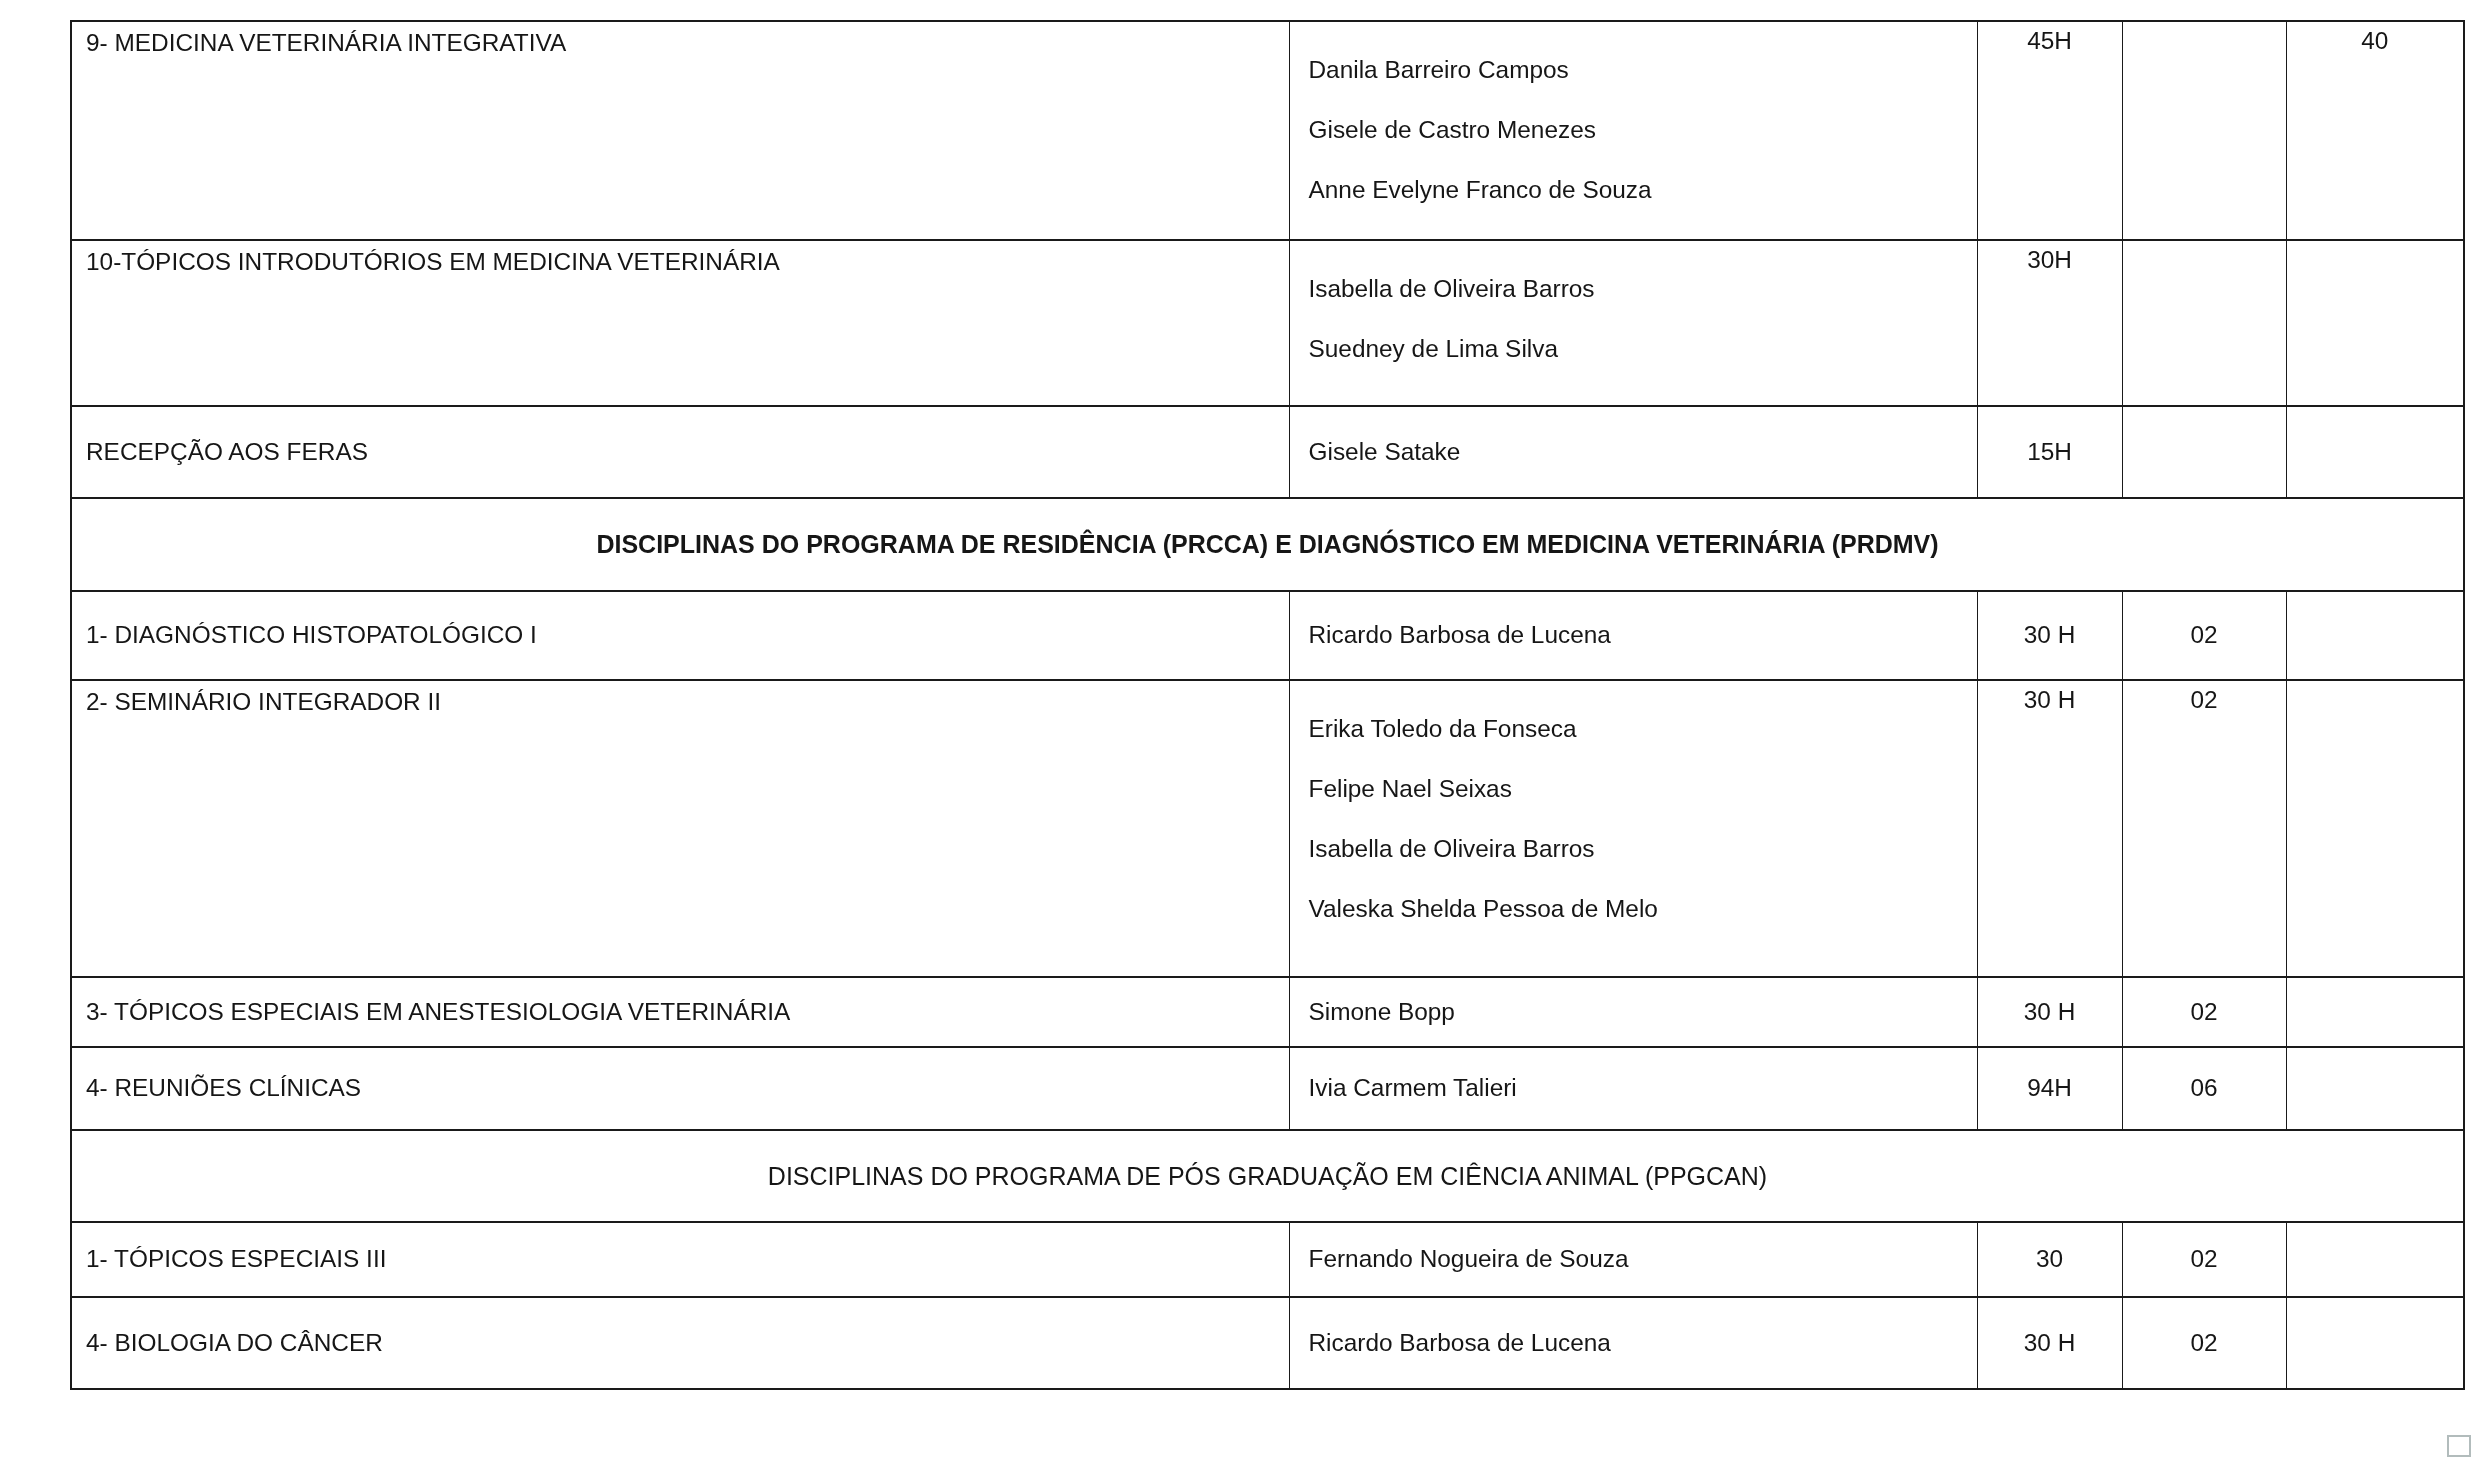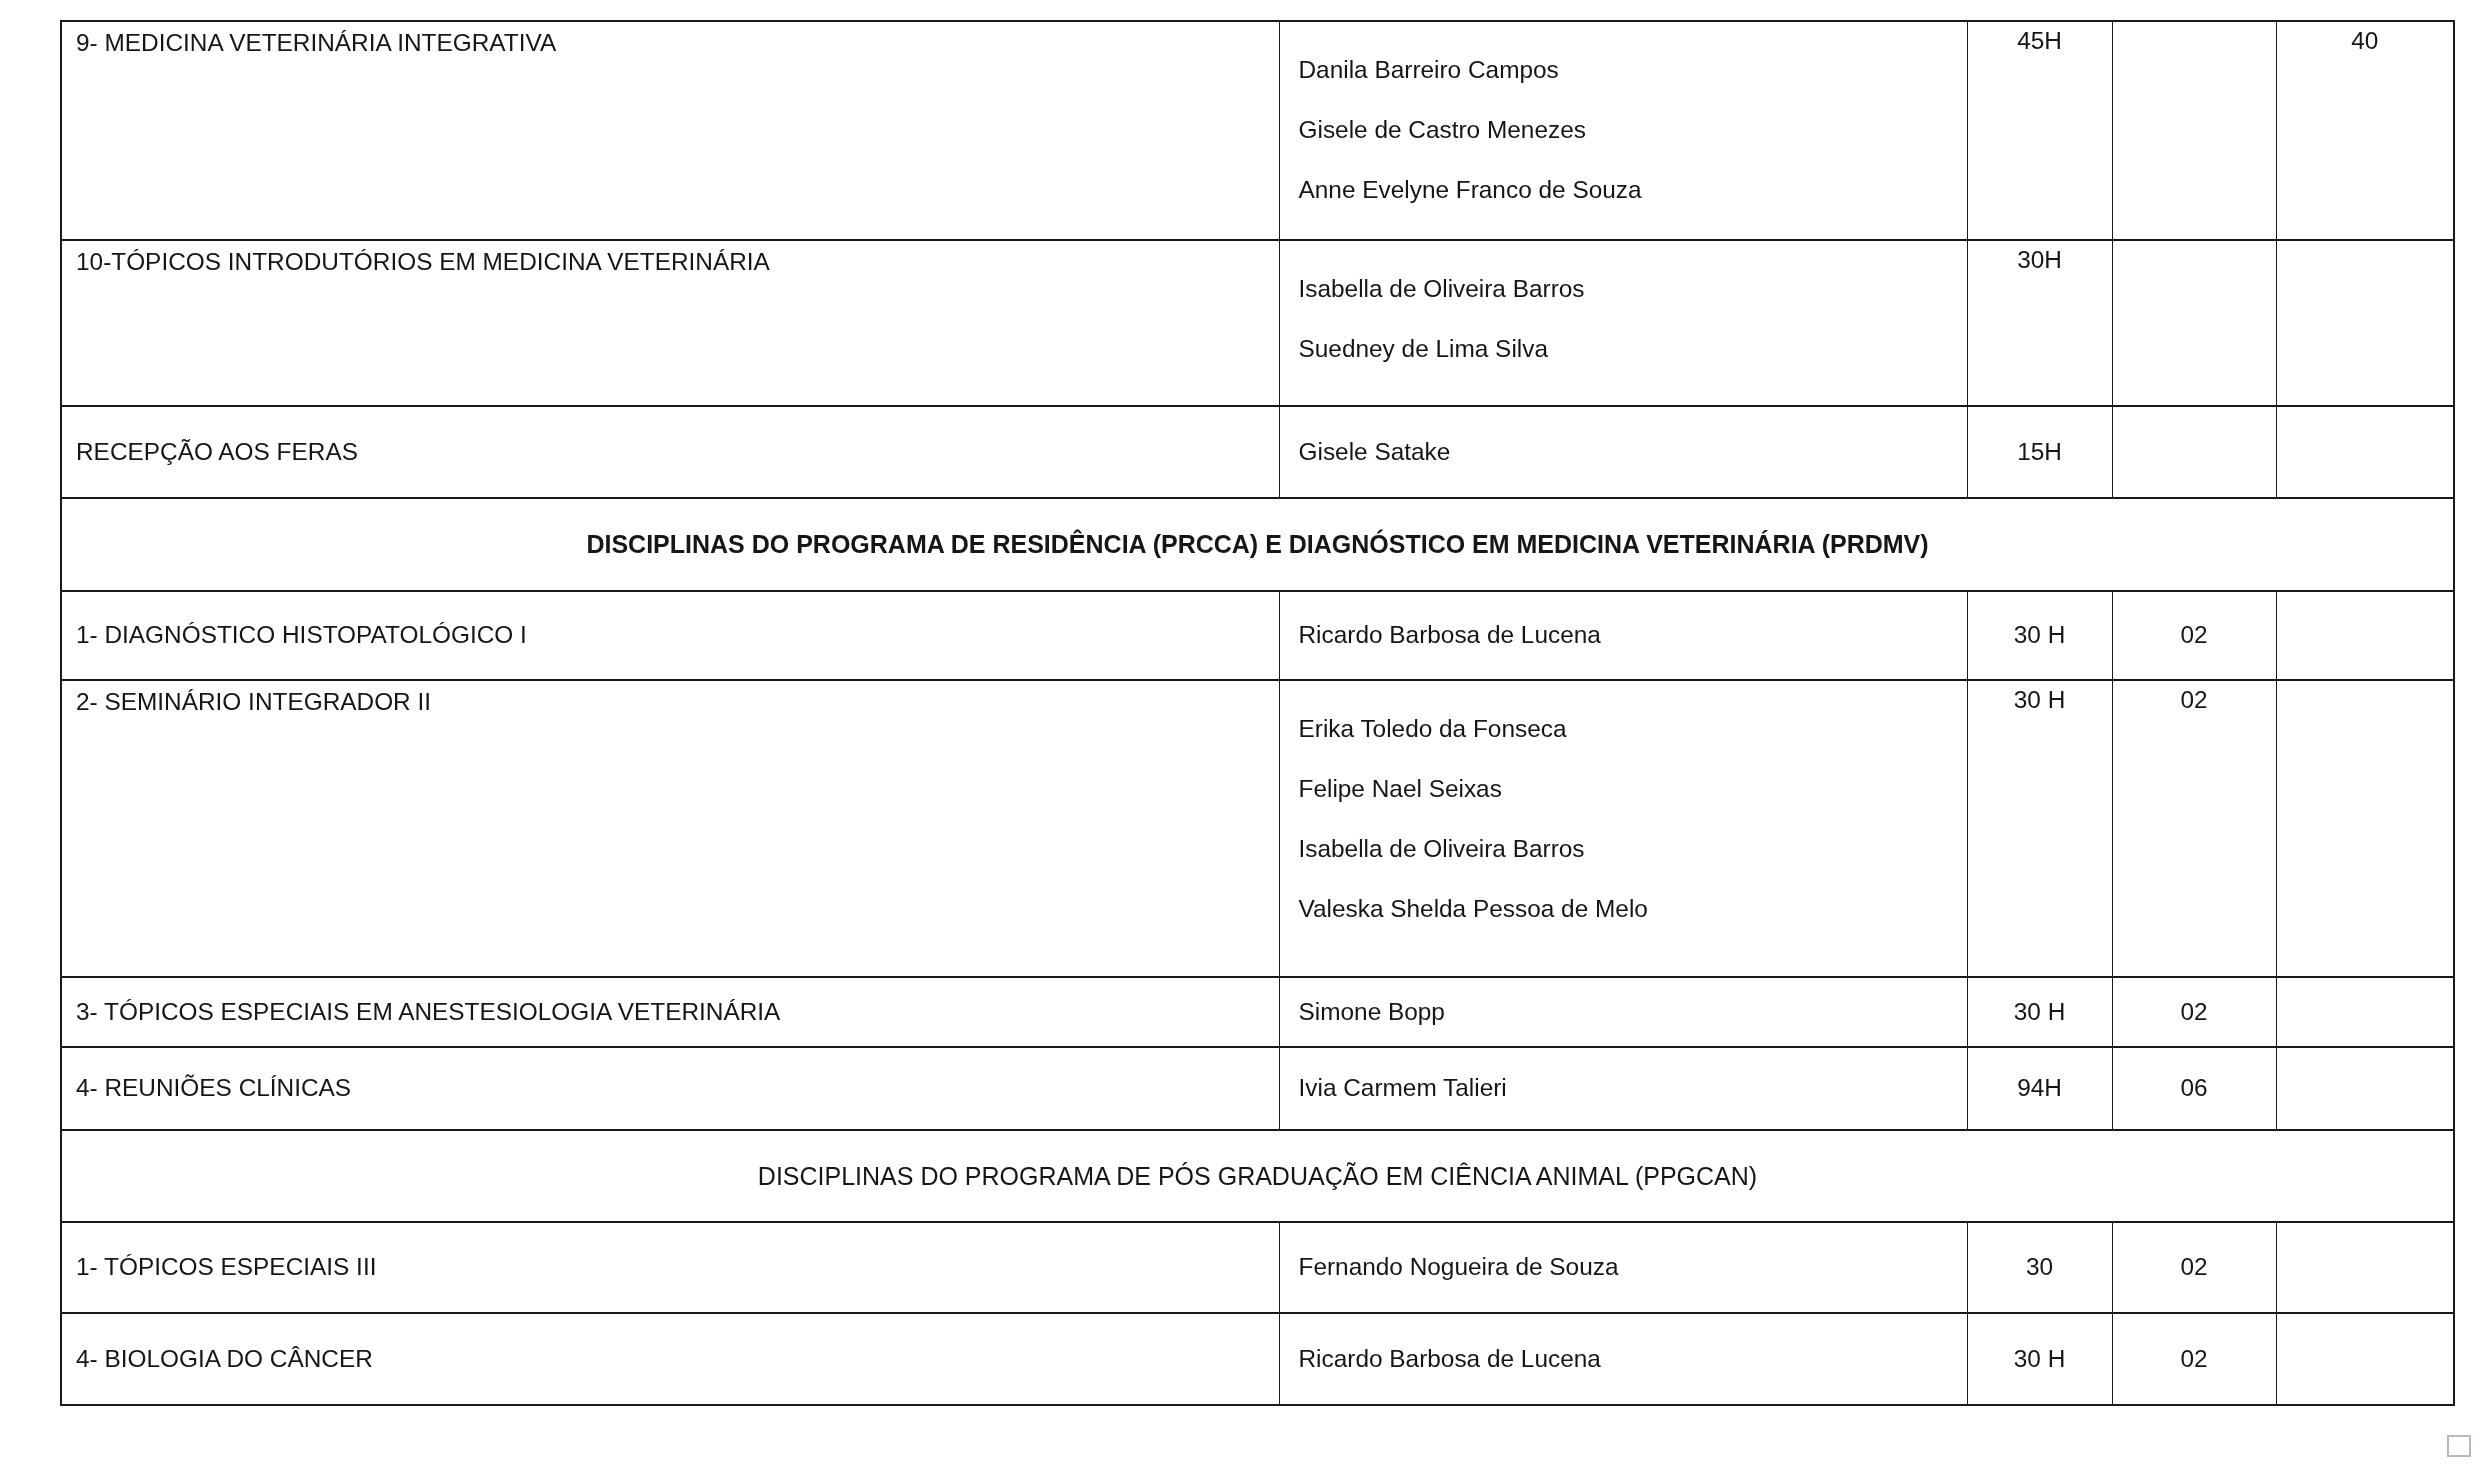--- a/index.html
+++ b/index.html
@@ -3,21 +3,21 @@
 <meta charset="utf-8">
 <style>
   html,body{margin:0;padding:0;}
   body{
     width:2487px;height:1483px;position:relative;overflow:hidden;
     background:#ffffff;
     font-family:"Liberation Sans","DejaVu Sans",sans-serif;
     color:#161616;
   }
   table[data-name="courses-table"]{
-    position:absolute;left:60px;top:19.7px;width:2393px;
+    position:absolute;left:70px;top:19.7px;width:2393px;
     border-collapse:collapse;table-layout:fixed;
     border:2.7px solid #1a1a1a;
   }
   td{
     border:1.6px solid #1a1a1a;
     border-top-width:2.7px;border-bottom-width:2.7px;
     padding:0;
     font-size:24.4px;line-height:30px;
     vertical-align:middle;
     overflow:hidden;
@@ -119,21 +119,21 @@
         <td class="teachers-cell" data-name="teachers-cell">
           <p class="teacher" data-name="teacher-name">Ivia Carmem Talieri</p>
         </td>
         <td class="hours-cell" data-name="hours-cell">94H</td>
         <td class="credits-cell" data-name="credits-cell">06</td>
         <td class="vacancies-cell" data-name="vacancies-cell"></td>
       </tr>
       <tr data-name="section-row" style="height: 92px;">
         <td class="section-cell" data-name="section-title" colspan="5">DISCIPLINAS DO PROGRAMA DE PÓS GRADUAÇÃO EM CIÊNCIA ANIMAL (PPGCAN)</td>
       </tr>
-      <tr class="single" data-name="table-row" style="height: 91px;">
+      <tr class="single" data-name="table-row" style="height: 75px;">
         <td class="discipline-cell" data-name="discipline-cell">1- TÓPICOS ESPECIAIS III</td>
         <td class="teachers-cell" data-name="teachers-cell">
           <p class="teacher" data-name="teacher-name">Fernando Nogueira de Souza</p>
         </td>
         <td class="hours-cell" data-name="hours-cell">30</td>
         <td class="credits-cell" data-name="credits-cell">02</td>
         <td class="vacancies-cell" data-name="vacancies-cell"></td>
       </tr>
       <tr class="single" data-name="table-row" style="height: 92px;">
         <td class="discipline-cell" data-name="discipline-cell">4- BIOLOGIA DO CÂNCER</td>

